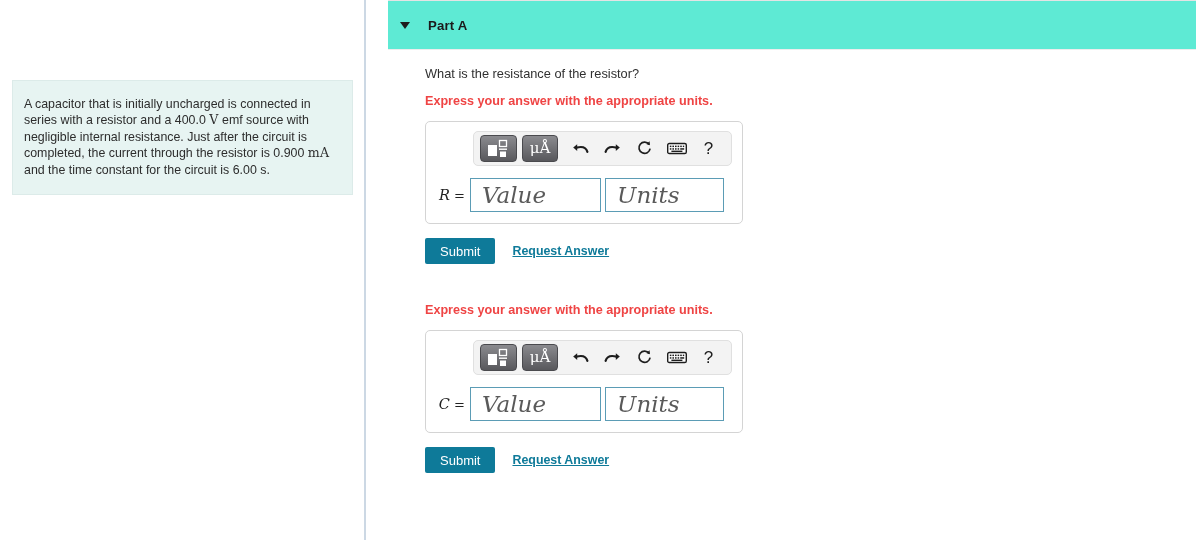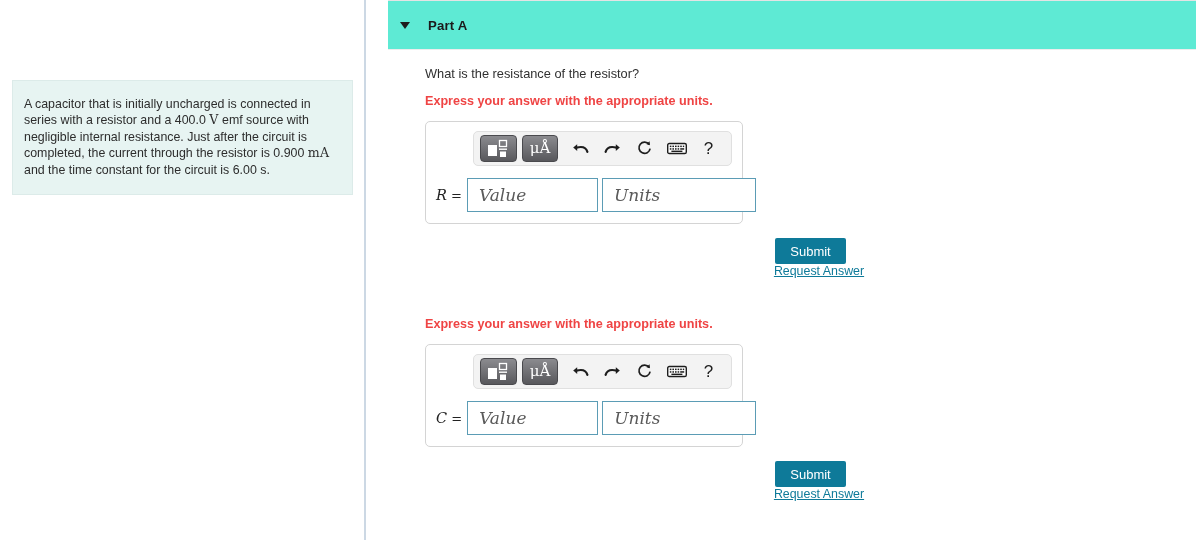--- a/index.html
+++ b/index.html
@@ -173,55 +173,54 @@
     font-style: normal;
     font-size: 13px;
   }
   .ans-input {
     height: 34px;
     border: 1px solid #5b9cb5;
     background: #ffffff;
     box-sizing: border-box;
     font-family: "DejaVu Serif", "Liberation Serif", serif;
     font-style: italic;
-    font-size: 17px;
+    font-size: 23px;
     color: #6d28d9;
     padding: 0 6px 0 11px;
     outline: none;
   }
   .ans-input.value-field { width: 131px; margin-right: 4px; }
-  .ans-input.units-field { width: 154px; }
+  .ans-input.units-field { width: 119px; }
   .ans-input::placeholder {
     color: #5a5a5a;
     font-style: italic;
     opacity: 1;
   }
 
   
   .submit-row {
     display: flex;
     align-items: center;
     margin-top: 14px;
-    flex-direction: column;
   }
   .submit-btn {
     background: #0e7a99;
     color: #ffffff;
     border: none;
     border-radius: 2px;
     font-family: "Liberation Sans", sans-serif;
     font-size: 13px;
     height: 26px;
     padding: 0 15px;
     cursor: pointer;
   }
   .request-link {
     color: #0e7a99;
     font-size: 12.4px;
-    font-weight: normal;
+    font-weight: bold;
     text-decoration: underline;
     margin-left: 17px;
     cursor: pointer;
   }
 </style>
 </head>
 <body>
 
 <div id="left-panel">
   <p id="problem-text"><span>A capacitor that is initially uncharged is connected in series with a resistor and a 400.0 </span><span class="mathvar">V</span><span> emf source with negligible internal resistance. Just after the circuit is completed, the current through the resistor is 0.900 </span><span class="mathvar">mA</span><span> and the time constant for the circuit is 6.00 s.</span></p>

